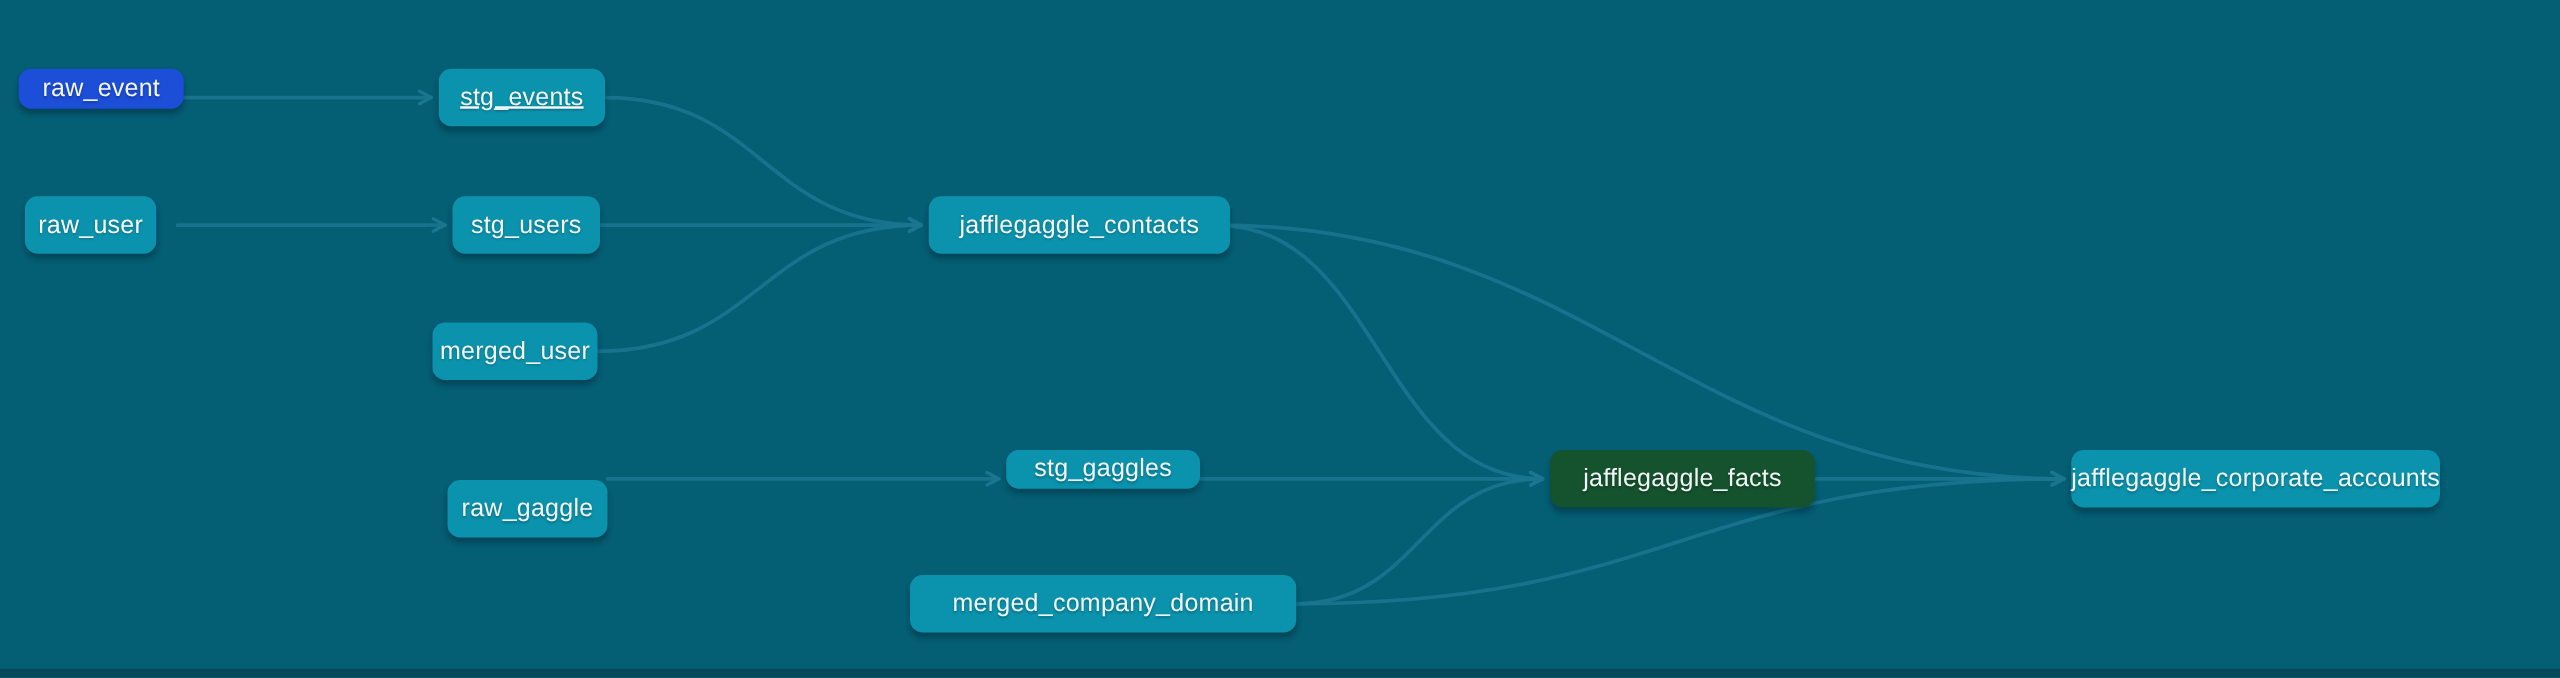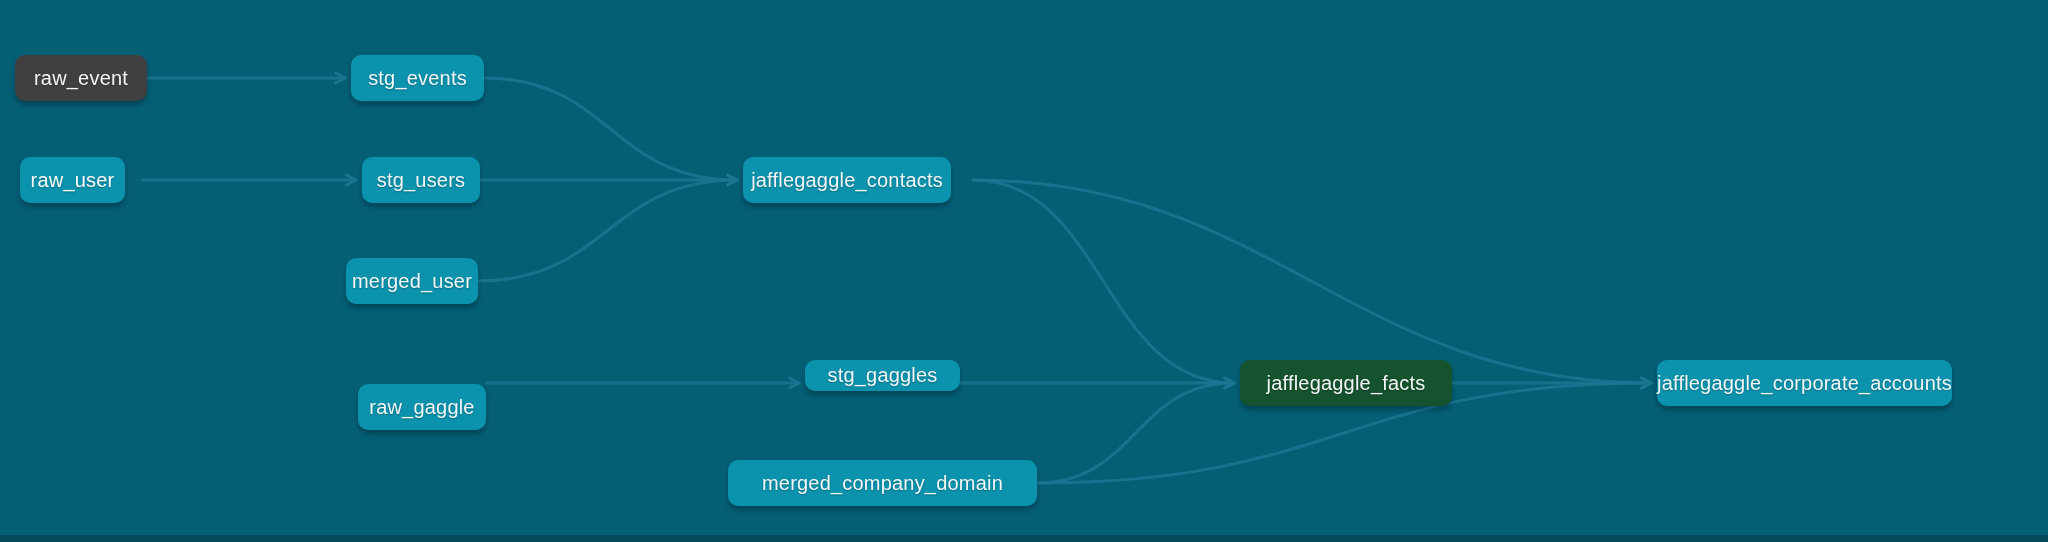--- a/index.html
+++ b/index.html
@@ -60,26 +60,26 @@
       <path d="M 478 281 C 607.5 281, 607.5 180, 737 180" fill="none" stroke="#1A7590" stroke-width="3" stroke-opacity="0.9" stroke-linecap="round" marker-end="url(#ah)"></path>
       <path d="M 486 383 C 642.5 383, 642.5 383, 799 383" fill="none" stroke="#1A7590" stroke-width="3" stroke-opacity="0.9" stroke-linecap="round" marker-end="url(#ah)"></path>
       <path d="M 960 383 C 1097 383, 1097 383, 1234 383" fill="none" stroke="#1A7590" stroke-width="3" stroke-opacity="0.9" stroke-linecap="round" marker-end="url(#ah)"></path>
       <path d="M 973 180 C 1103.5 180, 1103.5 383, 1234 383" fill="none" stroke="#1A7590" stroke-width="3" stroke-opacity="0.9" stroke-linecap="round" marker-end="url(#ah)"></path>
       <path d="M 1037 483 C 1135.5 483, 1135.5 383, 1234 383" fill="none" stroke="#1A7590" stroke-width="3" stroke-opacity="0.9" stroke-linecap="round" marker-end="url(#ah)"></path>
       <path d="M 973 180 C 1273 180, 1351 383, 1651 383" fill="none" stroke="#1A7590" stroke-width="3" stroke-opacity="0.9" stroke-linecap="round" marker-end="url(#ah)"></path>
       <path d="M 1037 483 C 1337 483, 1351 383, 1651 383" fill="none" stroke="#1A7590" stroke-width="3" stroke-opacity="0.9" stroke-linecap="round" marker-end="url(#ah)"></path>
       <path d="M 1452 383 C 1551.5 383, 1551.5 383, 1651 383" fill="none" stroke="#1A7590" stroke-width="3" stroke-opacity="0.9" stroke-linecap="round" marker-end="url(#ah)"></path>
     </svg>
   <div>
-      <div class="node" style="left: 15px; top: 55px; width: 132px; height: 46px; background: #404040; color: rgb(244, 247, 248);">raw_event</div>
-      <div class="node" style="left: 351px; top: 55px; width: 133px; height: 46px; background: rgb(11, 147, 174); color: rgb(244, 247, 248);">stg_events</div>
+      <div class="node" style="left: 15px; top: 55px; width: 132px; height: 32px; background: #1d4ed8; color: rgb(244, 247, 248);">raw_event</div>
+      <div class="node" style="left: 351px; top: 55px; width: 133px; height: 46px; background: rgb(11, 147, 174); color: rgb(244, 247, 248); text-decoration: underline;">stg_events</div>
       <div class="node" style="left: 20px; top: 157px; width: 105px; height: 46px; background: rgb(11, 147, 174); color: #ffffff;">raw_user</div>
       <div class="node" style="left: 362px; top: 157px; width: 118px; height: 46px; background: rgb(11, 147, 174); color: rgb(244, 247, 248);">stg_users</div>
       <div class="node" style="left: 346px; top: 258px; width: 132px; height: 46px; background: rgb(11, 147, 174); color: rgb(244, 247, 248); border-radius: 10px;">merged_user</div>
-      <div class="node" style="left: 743px; top: 157px; width: 208px; height: 46px; background: rgb(11, 147, 174); color: rgb(244, 247, 248);">jafflegaggle_contacts</div>
+      <div class="node" style="left: 743px; top: 157px; width: 241px; height: 46px; background: rgb(11, 147, 174); color: rgb(244, 247, 248);">jafflegaggle_contacts</div>
       <div class="node" style="left: 358px; top: 360px; width: 128px; height: 46px; background: rgb(11, 147, 174); color: rgb(244, 247, 248); margin-top: 24px;">raw_gaggle</div>
       <div class="node" style="left: 805px; top: 360px; width: 155px; height: 31px; background: rgb(11, 147, 174); color: rgb(244, 247, 248);">stg_gaggles</div>
       <div class="node" style="left: 728px; top: 460px; width: 309px; height: 46px; background: rgb(11, 147, 174); color: rgb(244, 247, 248); text-align: center;">merged_company_domain</div>
       <div class="node" style="left: 1240px; top: 360px; width: 212px; height: 46px; background: #14532d; color: rgb(244, 247, 248);">jafflegaggle_facts</div>
       <div class="node" style="left: 1657px; top: 360px; width: 295px; height: 46px; background: rgb(11, 147, 174); color: rgb(244, 247, 248);">jafflegaggle_corporate_accounts</div>
     </div>
   <div class="bottom-bar" style="background: rgb(5, 73, 91);"></div>
 </div>
 
 </body></html>

